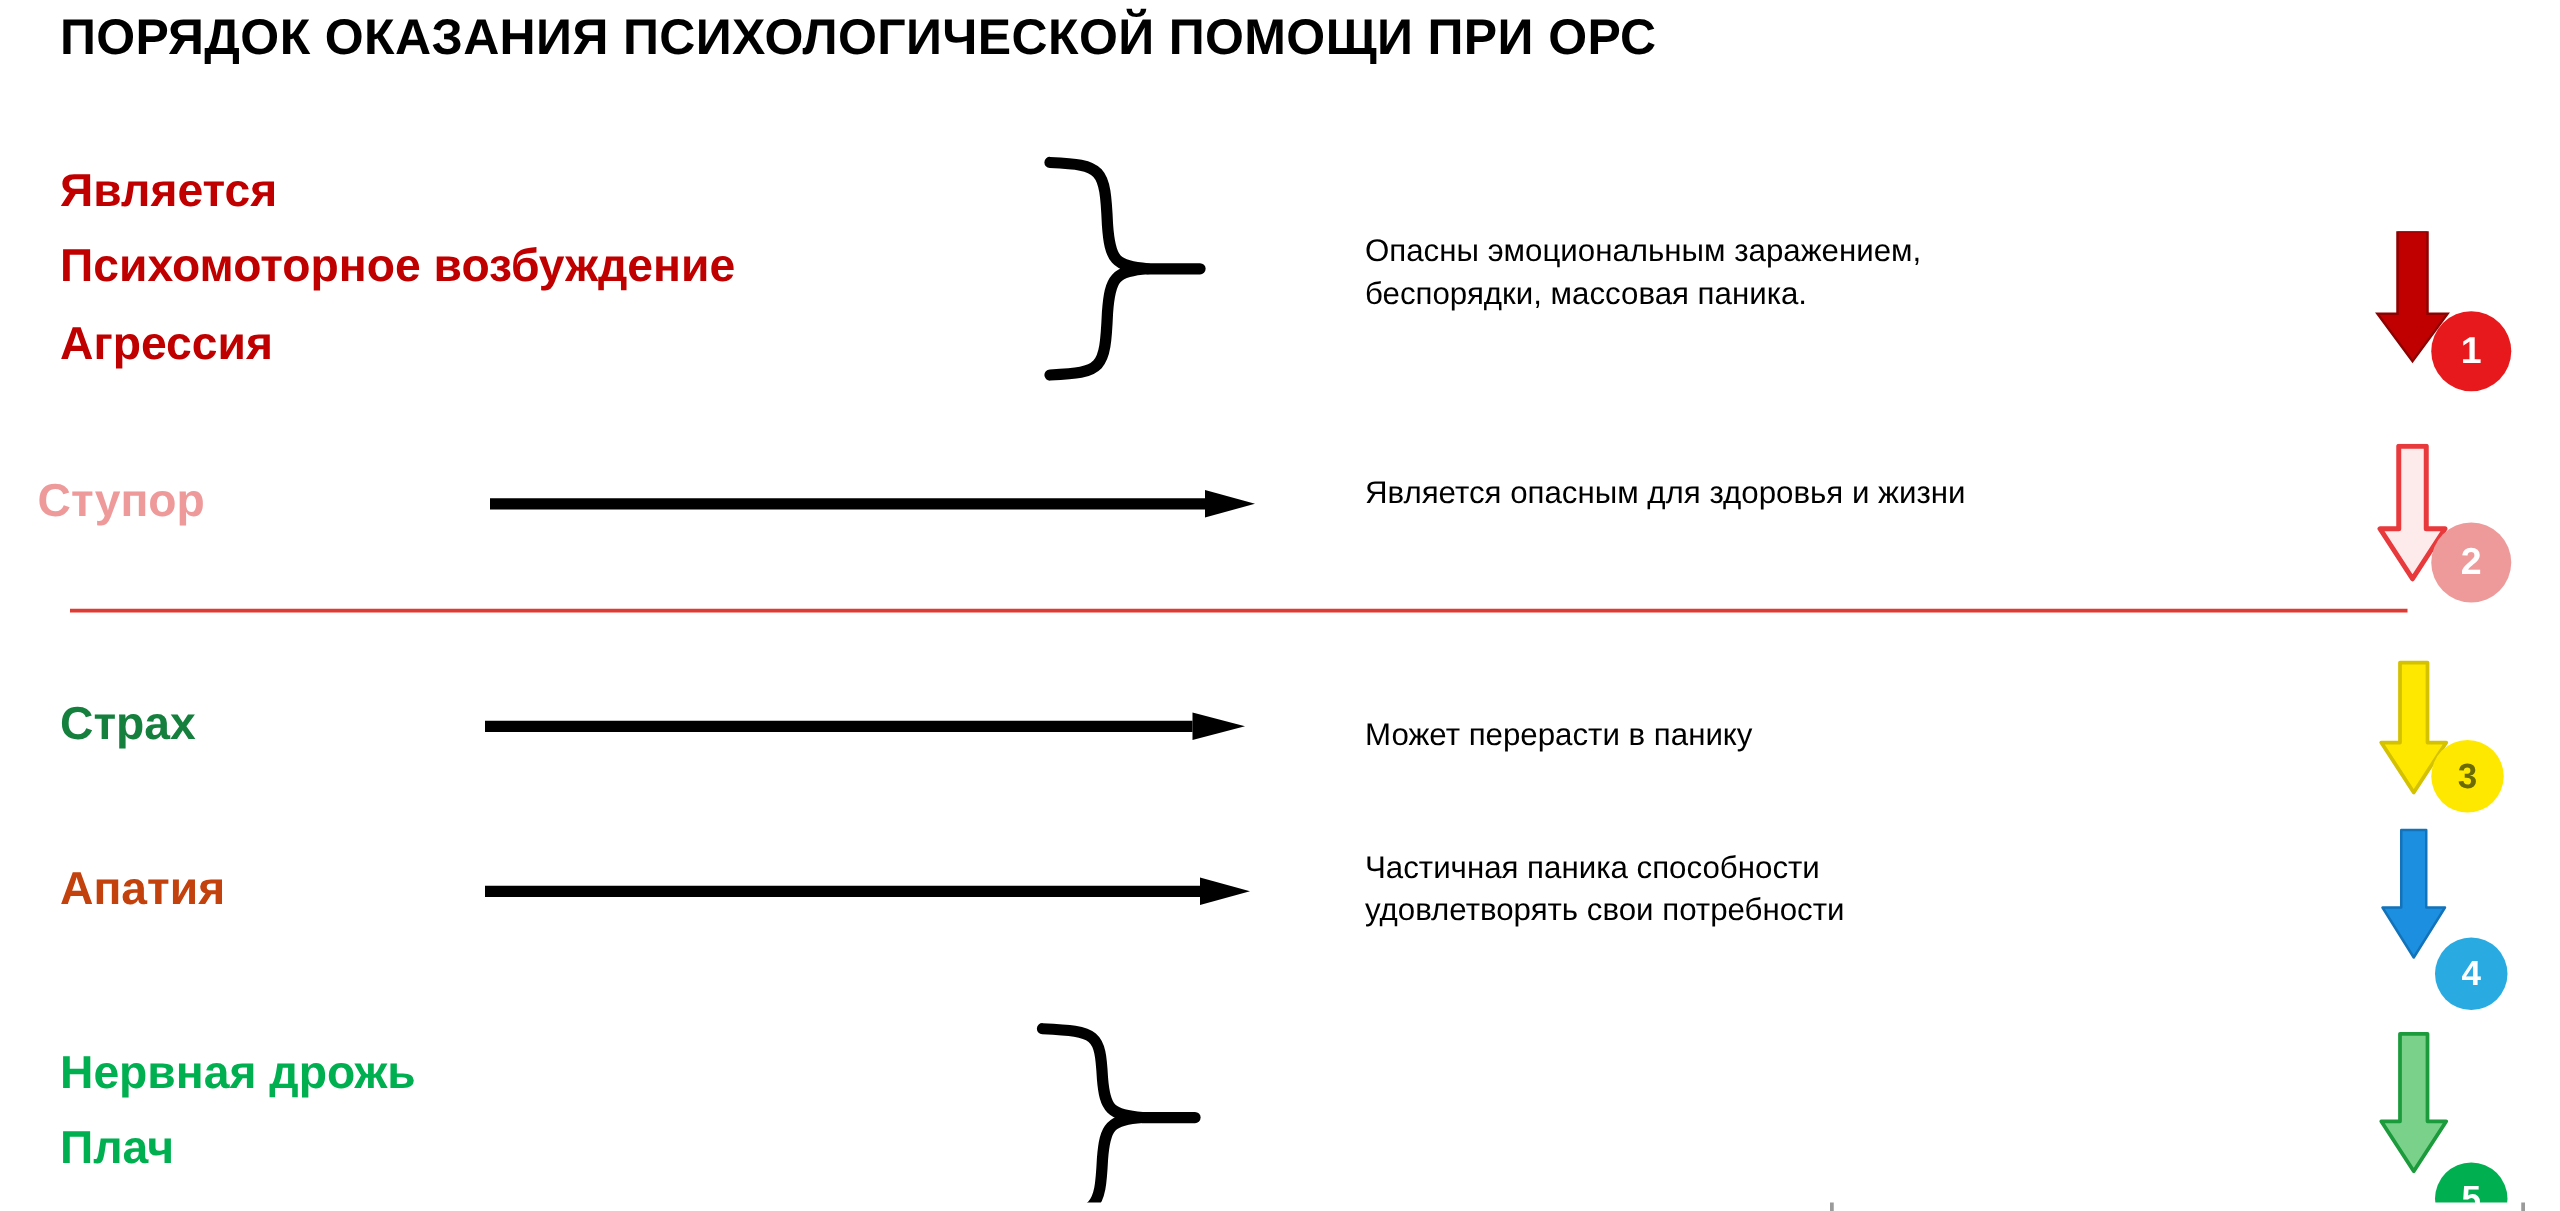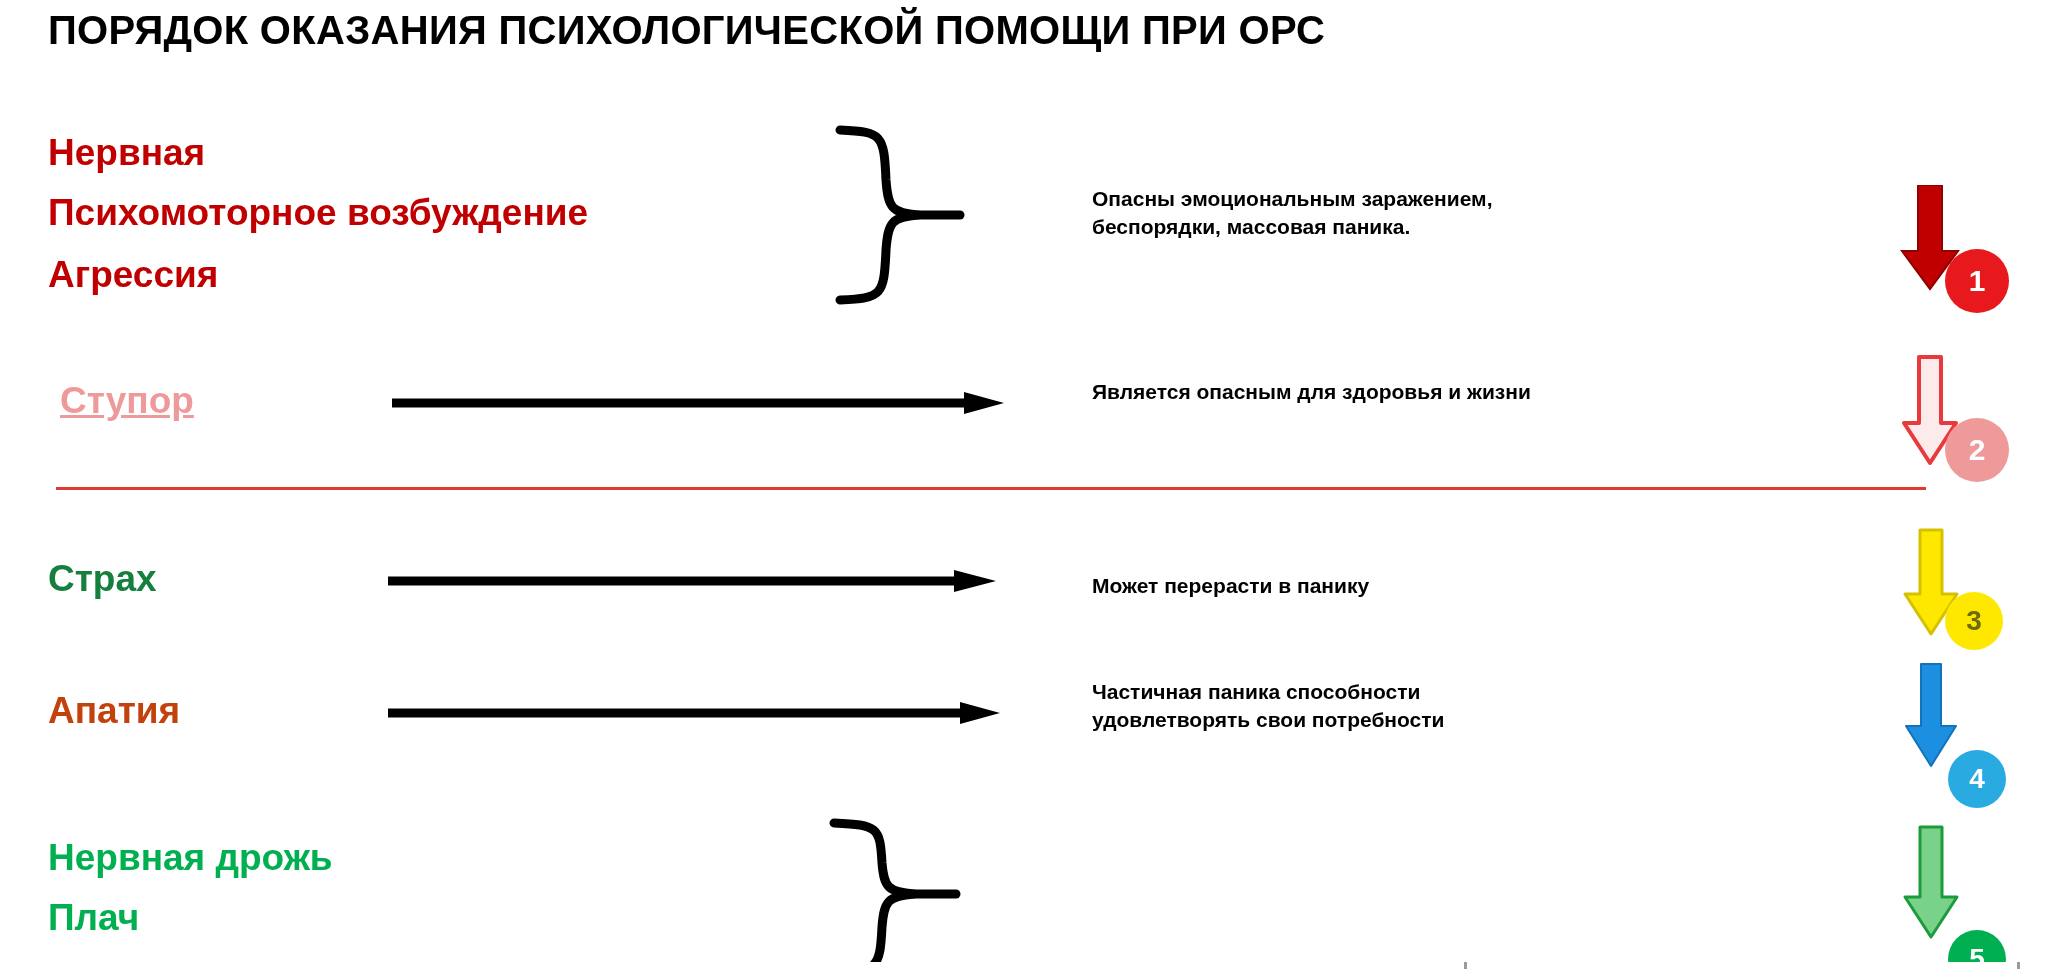--- a/index.html
+++ b/index.html
@@ -40,22 +40,22 @@
     position: absolute;
     font-size: 37px;
     font-weight: bold;
     white-space: nowrap;
     line-height: 1.25;
   }
 
   
   .description {
     position: absolute;
-    font-size: 21px;
-    font-weight: bold;
+    font-size: 25px;
+    font-weight: normal;
     color: #000000;
     line-height: 1.35;
     white-space: pre-line;
   }
 
   
   .connector {
     position: absolute;
     height: 26px;
   }
@@ -110,21 +110,21 @@
     background: #9a9a9a;
   }
 </style>
 </head>
 <body>
 
 <div class="slide">
 
   <div class="slide-title">ПОРЯДОК ОКАЗАНИЯ ПСИХОЛОГИЧЕСКОЙ ПОМОЩИ ПРИ ОРС</div>
 
-  <div class="reaction-label" style="left:48px; top:130px; color:#c00000;">Нервная</div>
+  <div class="reaction-label" style="left:48px; top:130px; color:#c00000;">Является</div>
   <div class="reaction-label" style="left:48px; top:190px; color:#c00000;">Психомоторное возбуждение</div>
   <div class="reaction-label" style="left:48px; top:252px; color:#c00000;">Агрессия</div>
 
   <div class="brace" style="left:820px; top:120px; width:160px; height:190px;">
     <svg width="160" height="190" viewBox="0 0 160 190">
       <path d="M 20 10 C 62 12, 64 14, 66 60 C 68 88, 72 93, 98 95 C 72 97, 68 102, 66 130 C 64 176, 62 178, 20 180" fill="none" stroke="#000000" stroke-width="9" stroke-linecap="round" stroke-linejoin="round"></path>
       <path d="M 98 95 L 140 95" fill="none" stroke="#000000" stroke-width="9" stroke-linecap="round"></path>
     </svg>
   </div>
 
@@ -134,21 +134,21 @@
   <div class="down-arrow" style="left:1898px; top:185px;">
     <svg width="64" height="110" viewBox="0 0 64 110">
       <path d="M 20 0 L 44 0 L 44 66 L 60 66 L 32 104 L 4 66 L 20 66 Z" fill="#c00000" stroke="#8f0000" stroke-width="2"></path>
     </svg>
   </div>
 
   <div class="badge" style="left:1945px; top:249px; width:64px; height:64px; background:#e8191c; color:#ffffff;">
     <span>1</span>
   </div>
 
-  <div class="reaction-label" style="left:60px; top:378px; color:#ef9a9a;text-decoration:underline;">Ступор</div>
+  <div class="reaction-label" style="left:30px; top:378px; color:#ef9a9a;">Ступор</div>
 
   <div class="connector" style="left:392px; top:390px; width:620px;">
     <svg width="620" height="26" viewBox="0 0 620 26">
       <path d="M 0 13 L 572 13" stroke="#000000" stroke-width="9" stroke-linecap="butt"></path>
       <path d="M 572 2 L 612 13 L 572 24 Z" fill="#000000"></path>
     </svg>
   </div>
 
   <div class="description" style="left:1092px; top:378px;">Является опасным для  здоровья и жизни</div>
 

